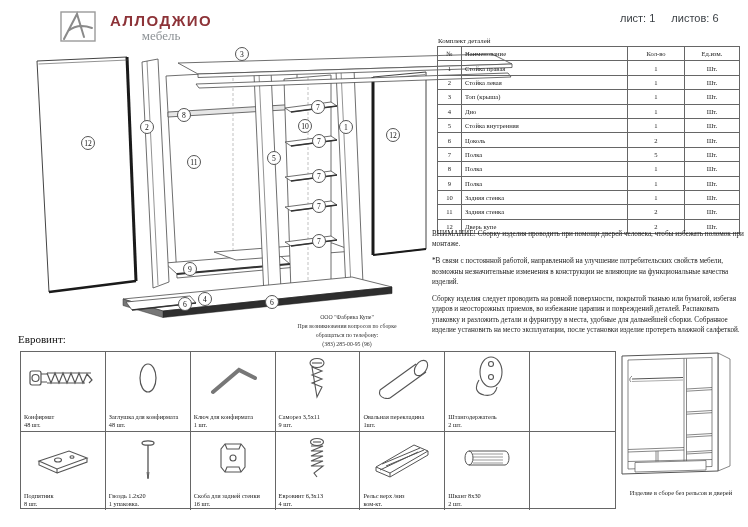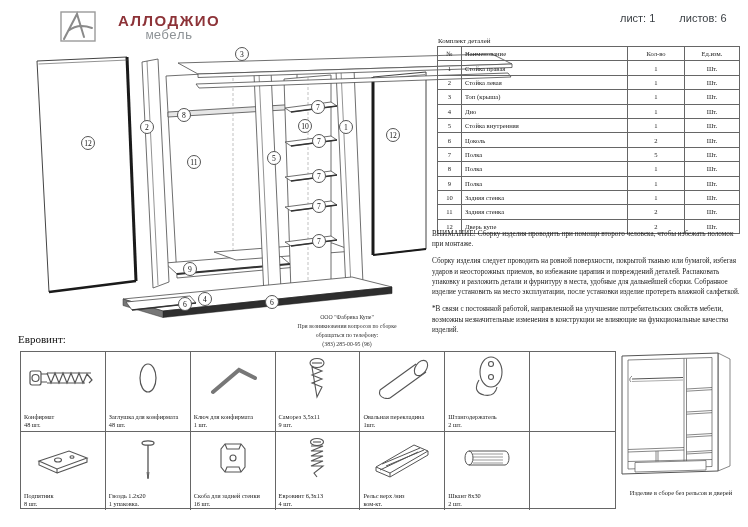--- a/index.html
+++ b/index.html
@@ -1,25 +1,25 @@
 <!DOCTYPE html>
 <html><head>
 <meta charset="utf-8">
 <style>
   html,body{margin:0;padding:0;background:#fff;}
   #page{position:relative;width:748px;height:527px;background:#fff;overflow:hidden;
         font-family:"Liberation Serif",serif;color:#1c1c1c;}
   
-  .logo{position:absolute;left:58px;top:10px;display:flex;align-items:flex-start;gap:20px;}
+  .logo{position:absolute;left:58px;top:10px;display:flex;align-items:flex-start;gap:12px;}
   .logo-text{display:flex;flex-direction:column;align-items:center;margin-top:3px;}
   .brand{font-family:"Liberation Sans",sans-serif;font-weight:bold;font-size:15px;
          letter-spacing:1.5px;color:#8d3338;line-height:1;}
-  .brand-sub{font-family:Liberation Mono, monospace;font-size:13px;color:#8d9296;line-height:1.2;}
+  .brand-sub{font-family:Liberation Serif, serif;font-size:13px;color:#8d9296;line-height:1.2;}
   .title{position:absolute;left:186px;top:9px;width:372px;font-size:14.5px;line-height:1.22;color:#111;}
-  .sheetinfo{position:absolute;left:620px;top:12px;display:flex;gap:24px;
+  .sheetinfo{position:absolute;left:620px;top:12px;display:flex;gap:16px;
              font-family:"Liberation Sans",sans-serif;font-size:11px;color:#3a3f44;}
   
   .parts-label{position:absolute;left:438px;top:37px;font-size:6.8px;color:#222;}
   table.parts{position:absolute;left:437px;top:46px;width:303px;border-collapse:collapse;
               font-size:6.6px;table-layout:fixed;}
   table.parts td,table.parts th{border:0.7px solid #666;padding:0 3px;height:13.4px;
               font-weight:normal;text-align:left;overflow:hidden;white-space:nowrap;}
   table.parts .c-num{width:17px;text-align:center;}
   table.parts .c-qty{width:50px;text-align:center;}
   table.parts .c-unit{width:48px;text-align:center;}
@@ -258,23 +258,23 @@
     <tr>
           <td class="c-num">12</td>
           <td>Дверь купе</td>
           <td class="c-qty">2</td>
           <td class="c-unit">Шт.</td>
         </tr>
   </tbody>
     </table>
 
   <div class="notices">
-    <p>ВНИМАНИЕ! Сборку изделия проводить при помощи второго человека, чтобы избежать поломок при монтаже.</p>
+    <p>ВНИМАНИЕ! Сборку изделия проводить при помощи дверей человека, чтобы избежать поломок при монтаже.</p>
+    <p>*В связи с постоянной работой, направленной на улучшение потребительских свойств мебели, возможны незначительные изменения в конструкции не влияющие на функциональные качества изделий.</p>
     <p>Сборку изделия следует проводить на ровной поверхности, покрытой тканью или бумагой, избегая ударов и неосторожных приемов, во избежание царапин и повреждений деталей. Распаковать упаковку и разложить детали и фурнитуру в места, удобные для дальнейшей сборки. Собранное изделие установить на место эксплуатации, после установки изделие протереть влажной салфеткой.</p>
-    <p>*В связи с постоянной работой, направленной на улучшение потребительских свойств мебели, возможны незначительные изменения в конструкции не влияющие на функциональные качества изделий.</p>
   </div>
 
   <div class="manufacturer">
     <div>ООО "Фабрика Купе"</div>
     <div>При возникновении вопросов по сборке</div>
     <div>обращаться по телефону:</div>
     <div>(383) 285-00-95 (96)</div>
   </div>
 
   <div class="hw-title">Евровинт:</div>

